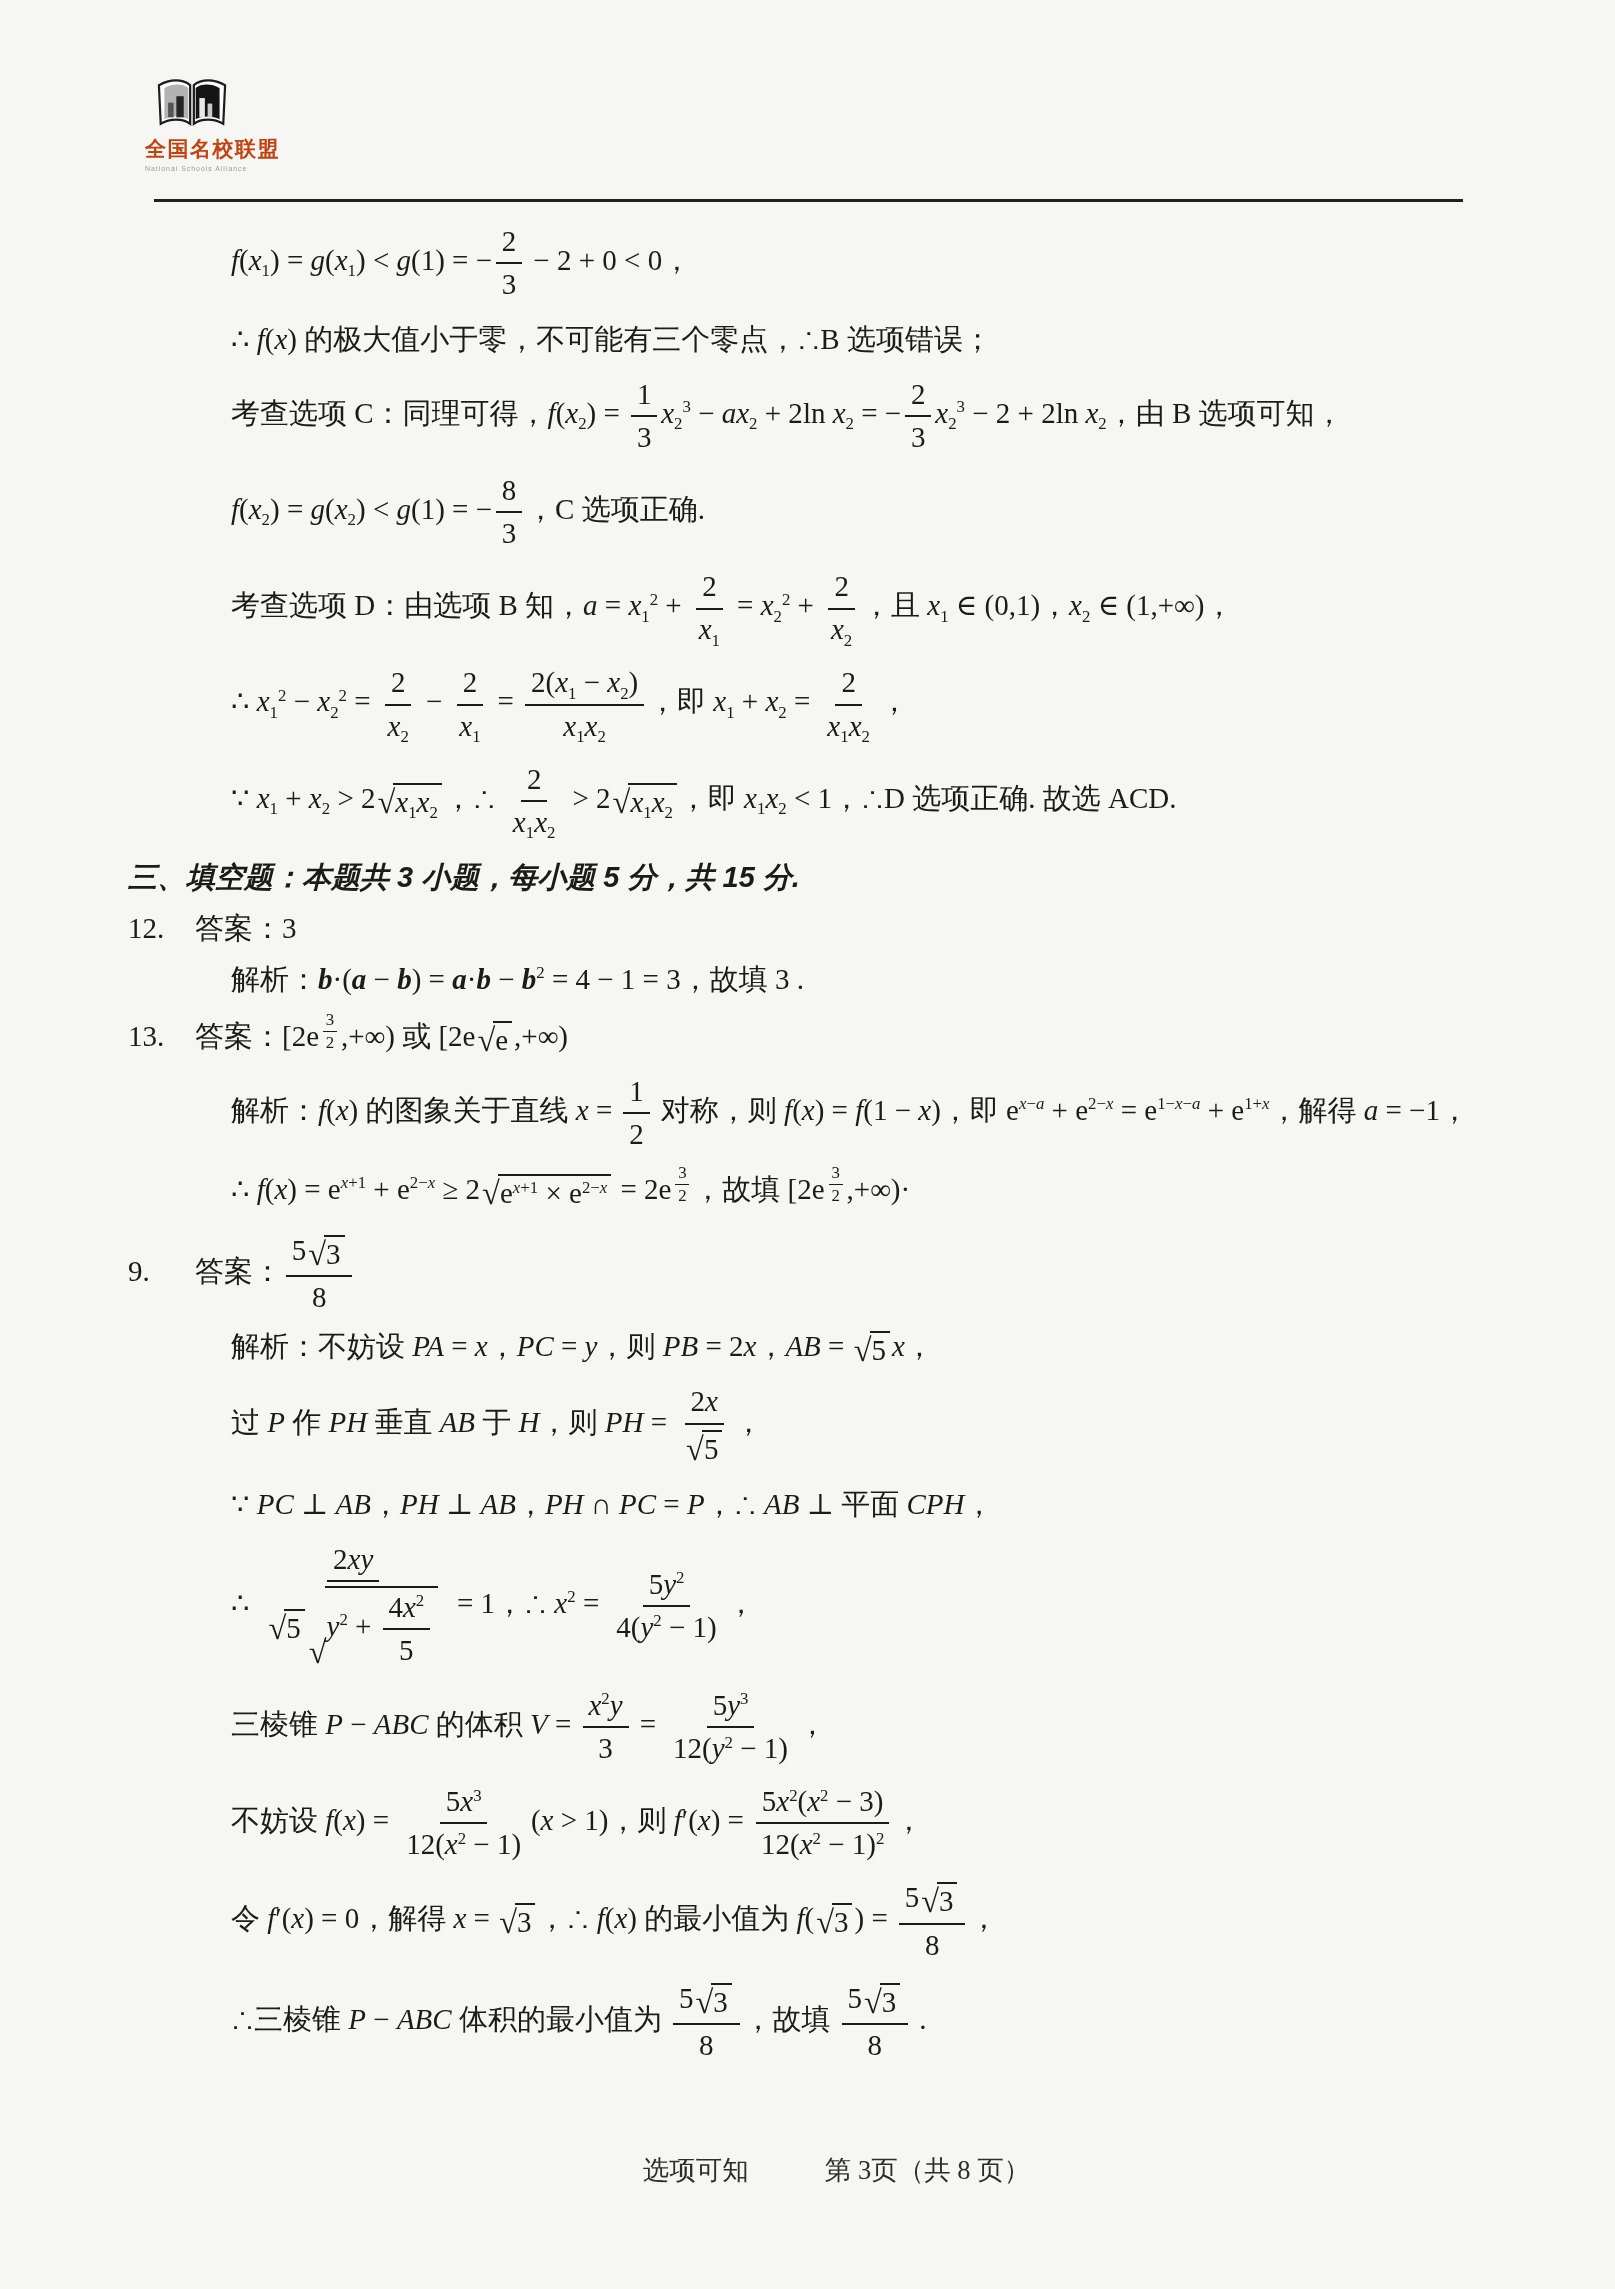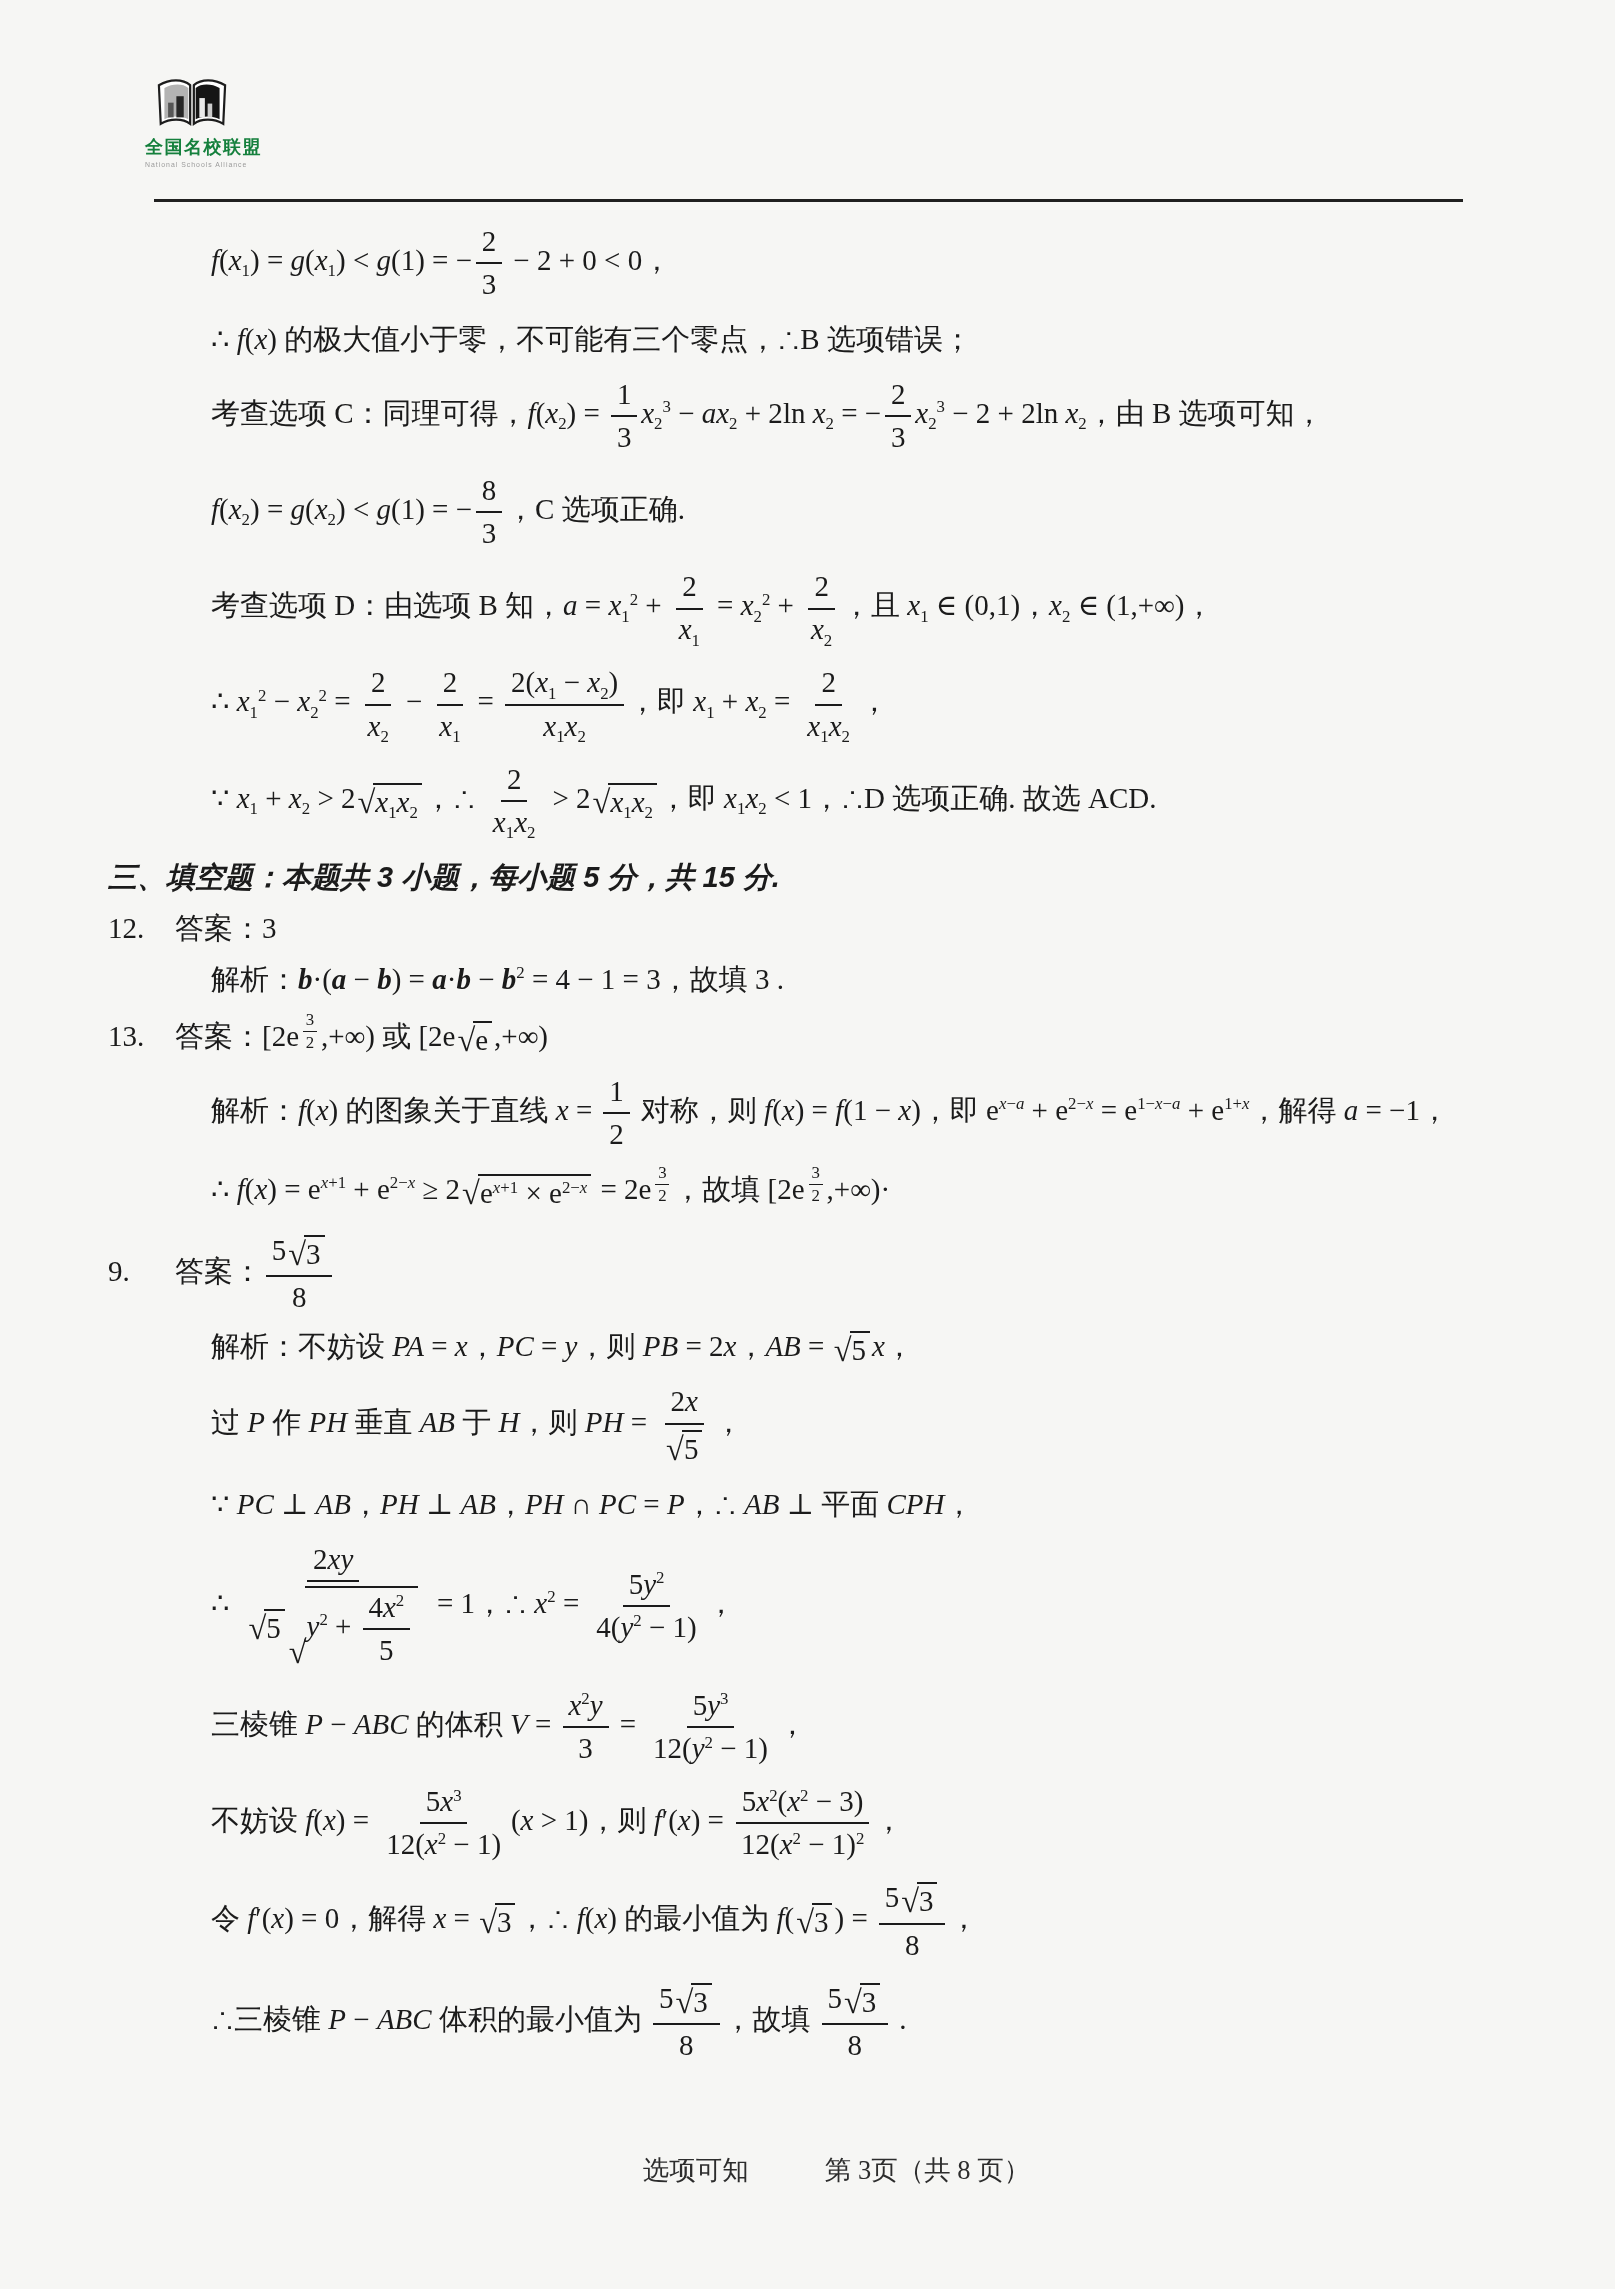--- a/index.html
+++ b/index.html
@@ -12,27 +12,27 @@
     width:1615px; height:2290px;
     margin:0 auto;
     background:#f6f6f4;
     color:#1b1b1b;
     overflow:hidden;
   }
   
   .logo { position:absolute; left:145px; top:76px; width:94px; text-align:center; }
   .logo svg { display:block; margin:0 auto; }
   .logo-title { font-family:"Liberation Sans","DejaVu Sans",sans-serif; font-weight:700;
-                font-size:18px; letter-spacing:1.5px; color:#15803d; margin-top:2px; white-space:nowrap; }
+                font-size:21px; letter-spacing:1.5px; color:#c2410c; margin-top:2px; white-space:nowrap; }
   .logo-sub { font-family:"Liberation Sans","DejaVu Sans",sans-serif; font-size:6.9px;
               color:#9a9a9a; letter-spacing:1px; margin-top:2px; white-space:nowrap; }
   .header-rule { position:absolute; left:154px; right:152px; top:199px; height:2.9px; background:#202020; }
 
   
-  .content { position:absolute; left:0; right:0; top:223px; }
+  .content { position:absolute; left:0; right:0; top:223px;padding-left:20px; }
   .line { font-size:29px; line-height:1.42; margin:0 39px 15.7px 211px; white-space:nowrap; }
   .kind-heading { margin-left:108px; font-family:"Liberation Sans","DejaVu Sans",sans-serif;
                   font-weight:700; margin-bottom:9.8px; margin-top:3.9px;font-style:italic; }
   .kind-item { margin-left:108px; margin-bottom:9.8px; }
   .num { display:inline-block; min-width:67px; }
 
   
   .m-var { font-style:italic; }
   .m-up  { font-style:normal; }
   .m-bold { font-weight:700; }

